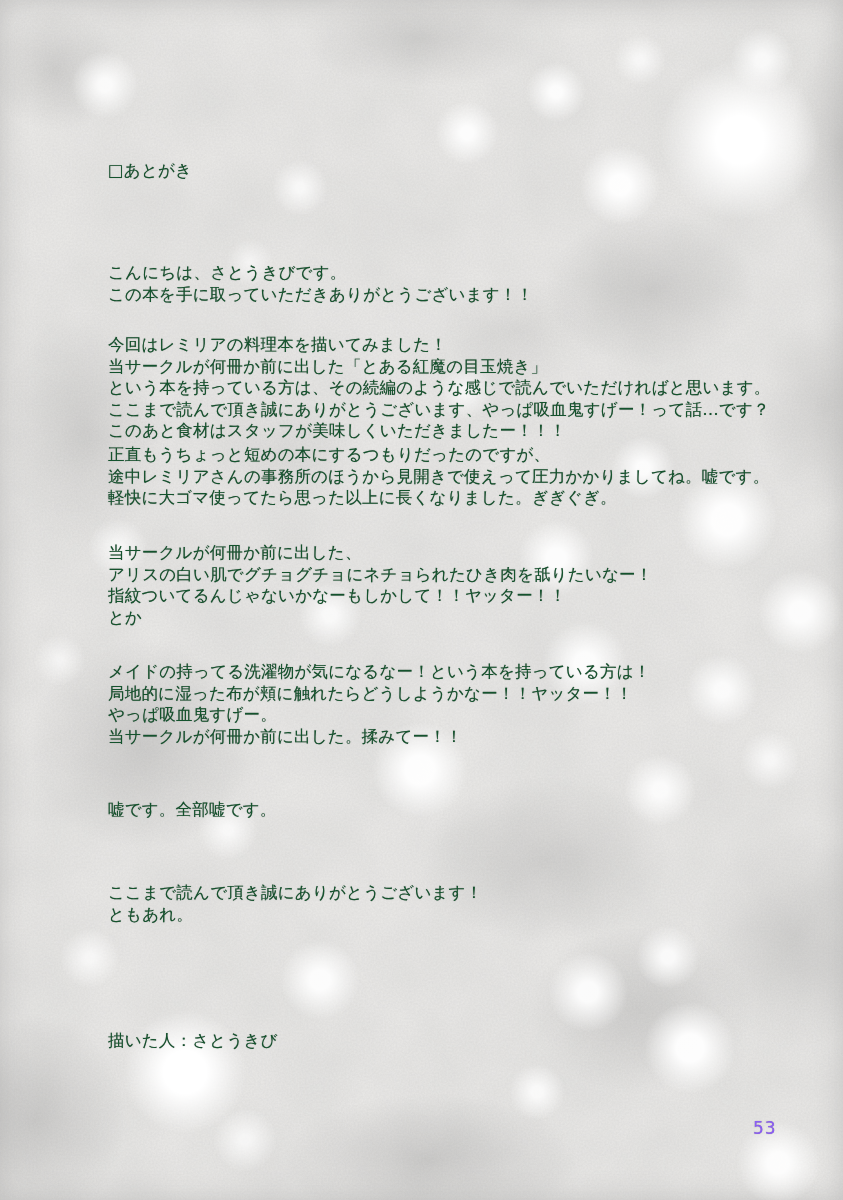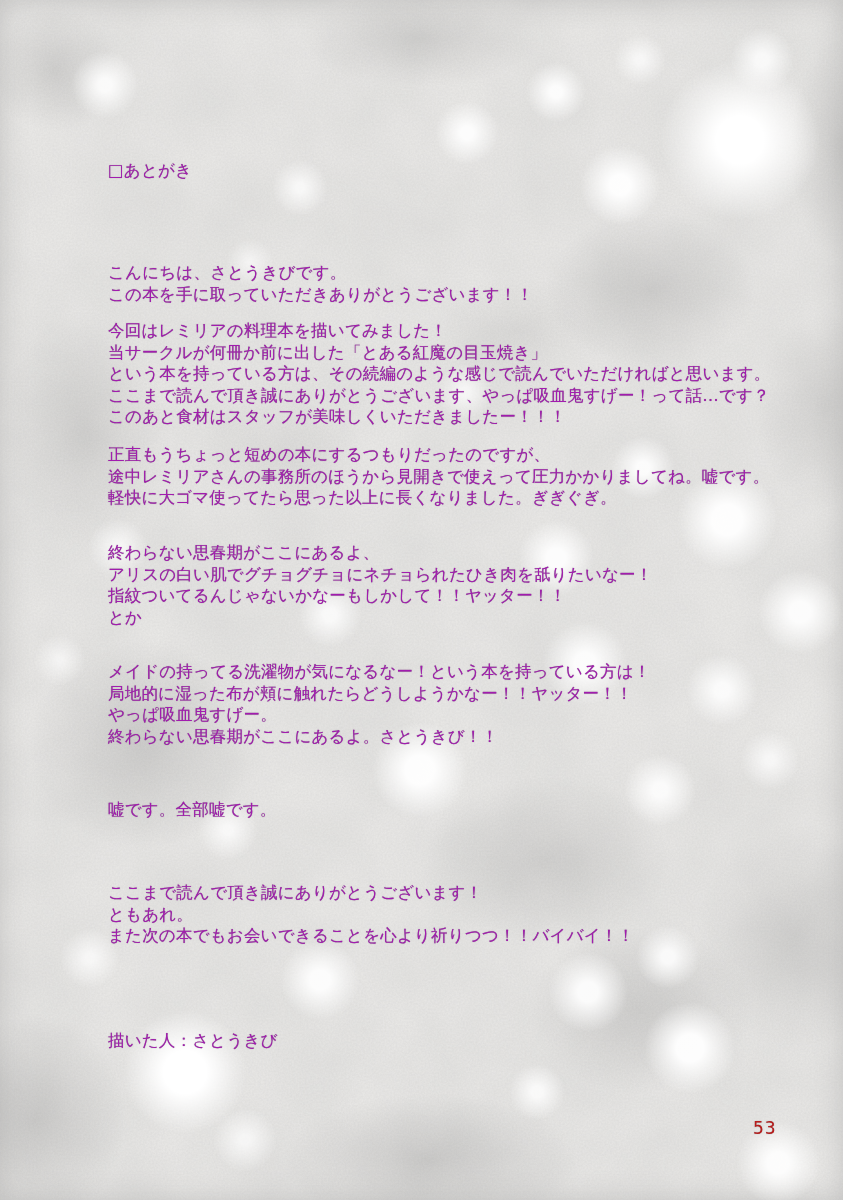--- a/index.html
+++ b/index.html
@@ -64,33 +64,33 @@
       radial-gradient(circle 32px at 668px 957px, rgba(255,255,255,0.85) 20%, rgba(255,255,255,0) 100%),
       radial-gradient(circle 32px at 762px 60px,  rgba(255,255,255,0.8) 20%, rgba(255,255,255,0) 100%),
       radial-gradient(circle 26px at 640px 60px,  rgba(255,255,255,0.7) 15%, rgba(255,255,255,0) 100%),
       radial-gradient(circle 30px at 770px 760px, rgba(255,255,255,0.7) 15%, rgba(255,255,255,0) 100%),
       radial-gradient(circle 26px at 60px 660px,  rgba(255,255,255,0.6) 10%, rgba(255,255,255,0) 100%),
       radial-gradient(circle 32px at 245px 1140px,rgba(255,255,255,0.7) 15%, rgba(255,255,255,0) 100%);
   }
   .txt{
     position:absolute;
     left:108px;
-    color:#a21caf;
+    color:#14532d;
     font-size:16.5px;
     line-height:21.6px;
     letter-spacing:0.2px;
     white-space:nowrap;
     text-shadow:0 0 0.8px rgba(80,80,80,0.7);
   }
   .heading{top:160px;}
   .credit{top:1018px;margin-top:12px;}
   .page-number{
     position:absolute;
     left:753px;top:1118px;
-    color:#b91c1c;
+    color:#8b5cf6;
     font-size:17px;
     letter-spacing:1px;
     text-shadow:0 0 0.8px rgba(90,90,90,0.7);
   }
 </style>
 </head>
 <body>
 
 <div class="page">
 
@@ -110,48 +110,47 @@
   </svg>
   <div class="layer clouds"></div>
   <div class="layer spots"></div>
 
   <div class="txt heading">□あとがき</div>
 
   <div class="txt" style="top:262px">
       <div>こんにちは、さとうきびです。</div>
       <div>この本を手に取っていただきありがとうございます！！</div>
     </div>
-  <div class="txt" style="top:320px">
+  <div class="txt" style="top:334px">
       <div>今回はレミリアの料理本を描いてみました！</div>
       <div>当サークルが何冊か前に出した「とある紅魔の目玉焼き」</div>
       <div>という本を持っている方は、その続編のような感じで読んでいただければと思います。</div>
       <div>ここまで読んで頂き誠にありがとうございます、やっぱ吸血鬼すげー！って話…です？</div>
       <div>このあと食材はスタッフが美味しくいただきましたー！！！</div>
     </div>
   <div class="txt" style="top:444px">
       <div>正直もうちょっと短めの本にするつもりだったのですが、</div>
       <div>途中レミリアさんの事務所のほうから見開きで使えって圧力かかりましてね。嘘です。</div>
       <div>軽快に大ゴマ使ってたら思った以上に長くなりました。ぎぎぐぎ。</div>
     </div>
   <div class="txt" style="top:542px">
-      <div>終わらない思春期がここにあるよ、</div>
+      <div>当サークルが何冊か前に出した、</div>
       <div>アリスの白い肌でグチョグチョにネチョられたひき肉を舐りたいなー！</div>
       <div>指紋ついてるんじゃないかなーもしかして！！ヤッター！！</div>
       <div>とか</div>
     </div>
   <div class="txt" style="top:661px">
       <div>メイドの持ってる洗濯物が気になるなー！という本を持っている方は！</div>
       <div>局地的に湿った布が頬に触れたらどうしようかなー！！ヤッター！！</div>
       <div>やっぱ吸血鬼すげー。</div>
-      <div>終わらない思春期がここにあるよ。さとうきび！！</div>
+      <div>当サークルが何冊か前に出した。揉みてー！！</div>
     </div>
   <div class="txt" style="top:799px">
       <div>嘘です。全部嘘です。</div>
     </div>
   <div class="txt" style="top:882px">
       <div>ここまで読んで頂き誠にありがとうございます！</div>
       <div>ともあれ。</div>
-      <div>また次の本でもお会いできることを心より祈りつつ！！バイバイ！！</div>
     </div>
 
   <div class="txt credit">描いた人：さとうきび</div>
   <div class="page-number">53</div>
 </div>
 
 </body></html>

